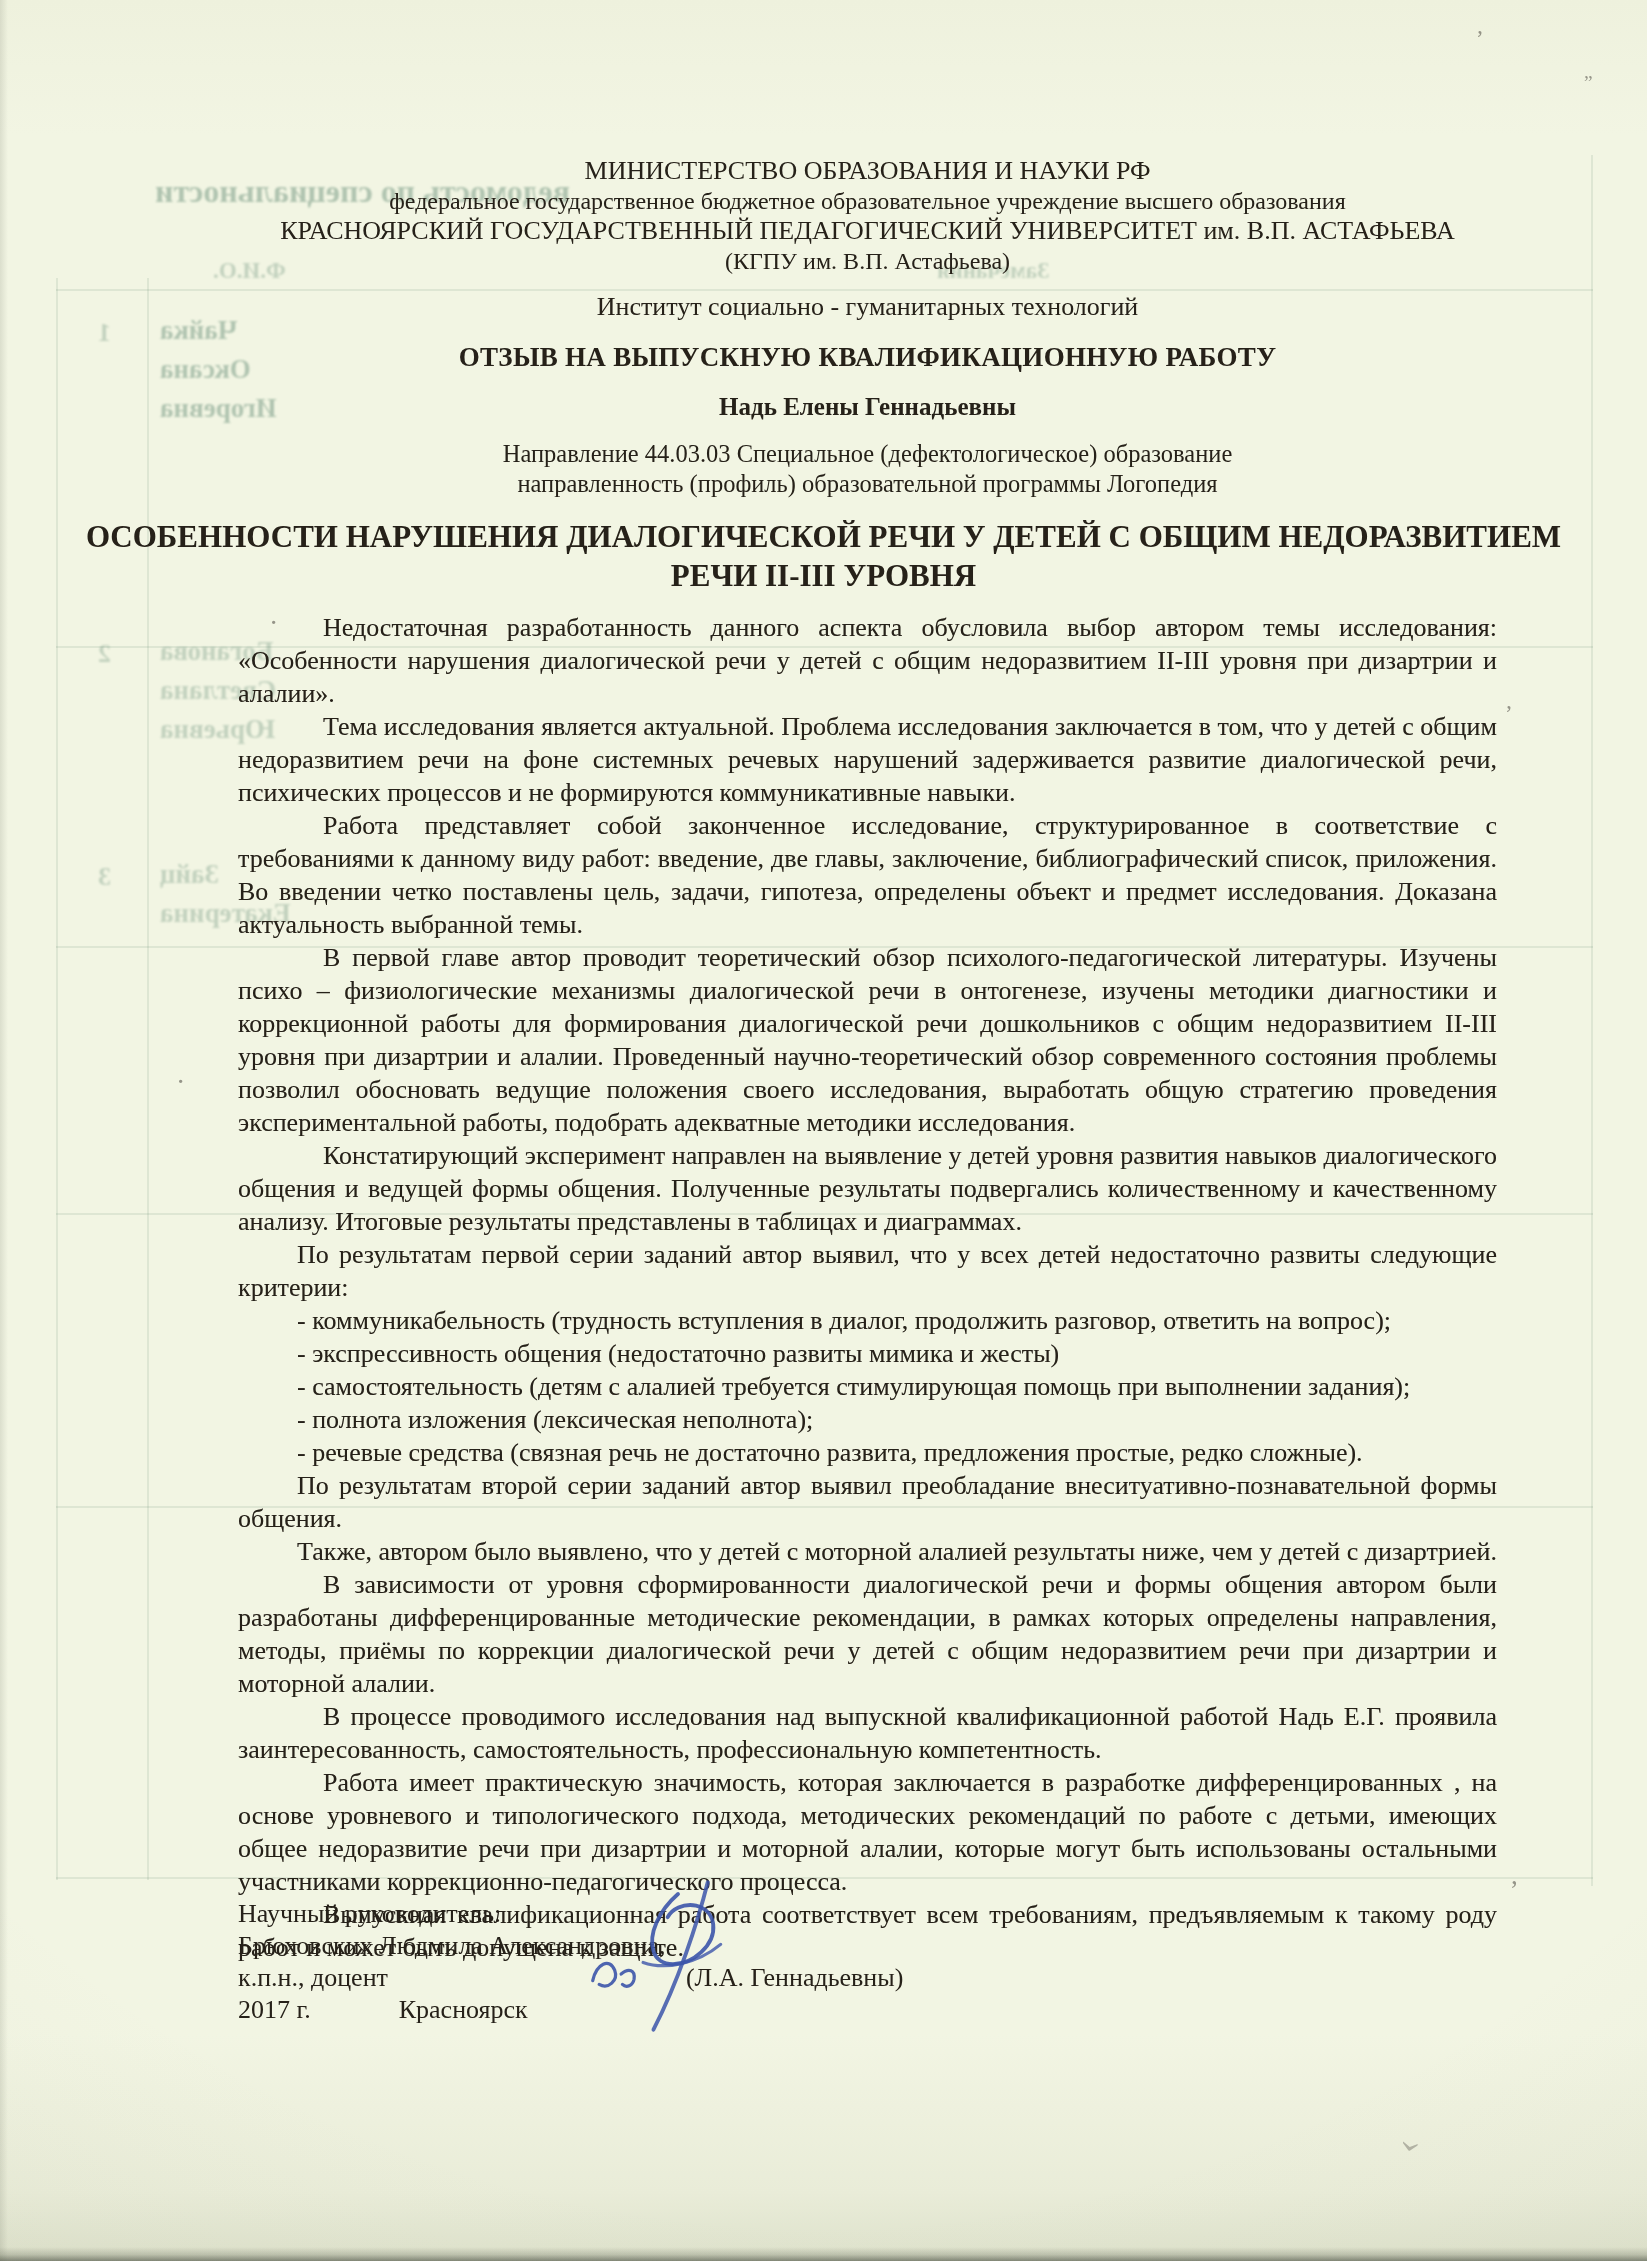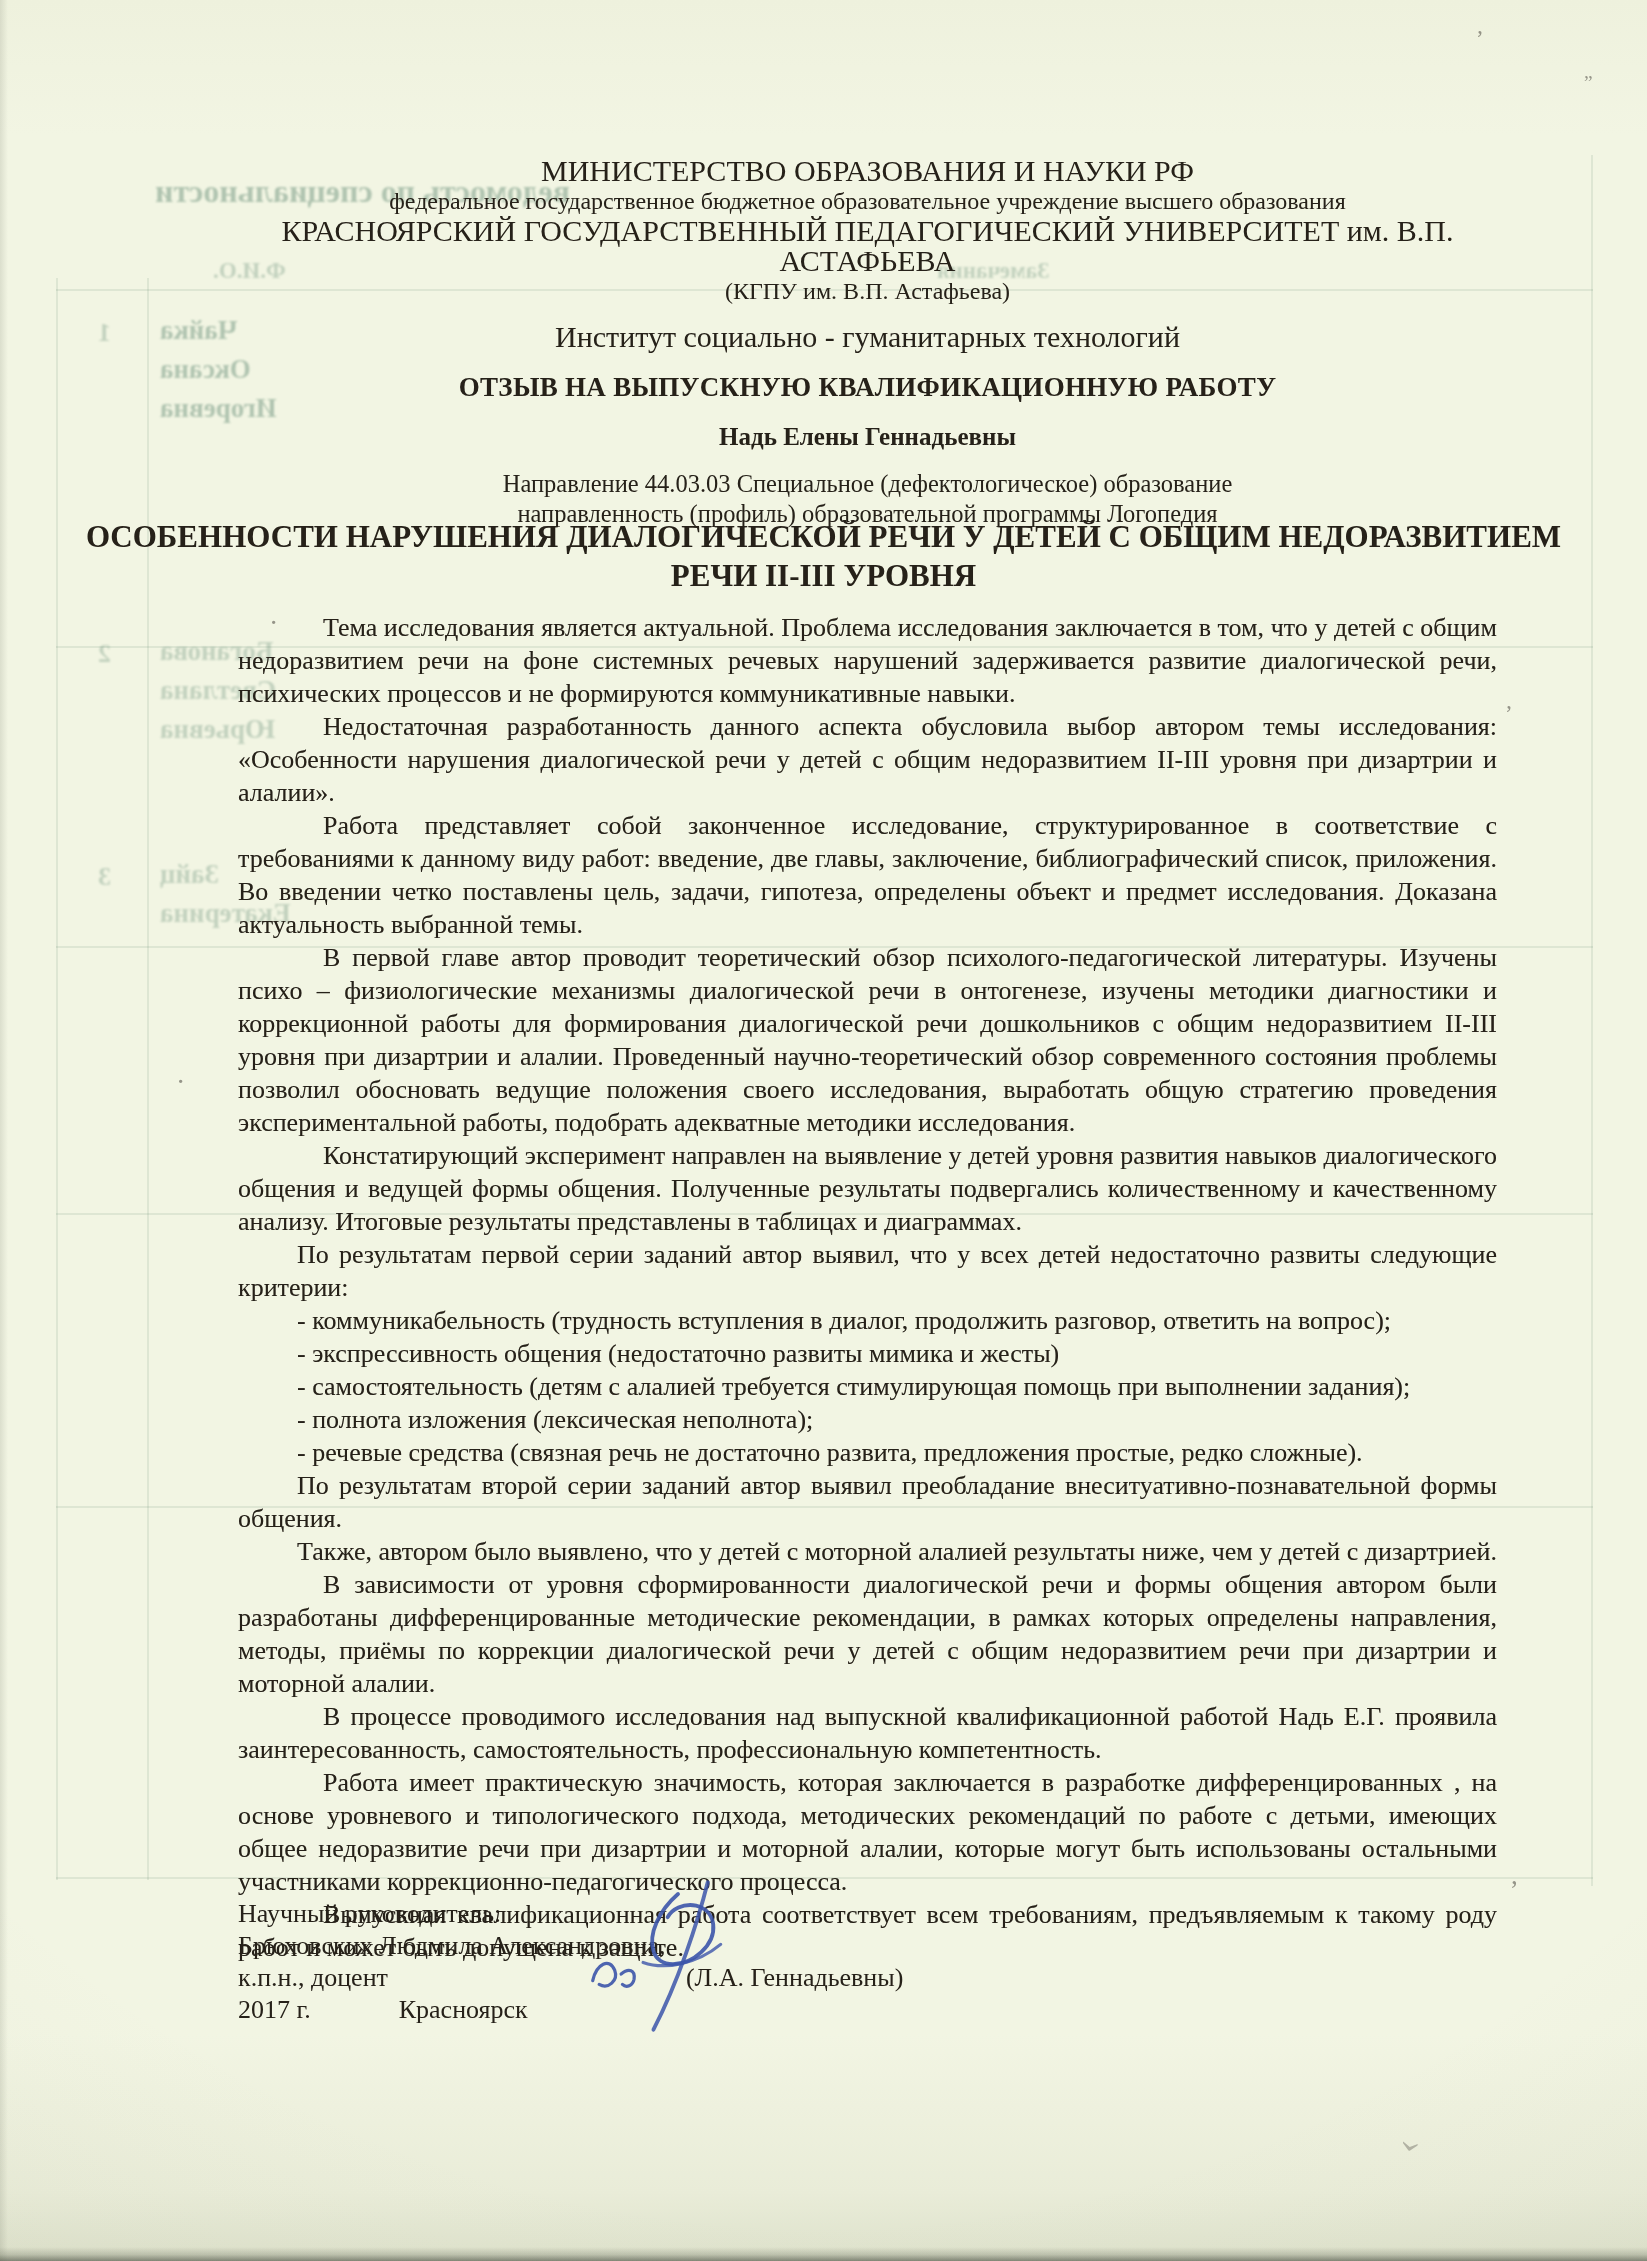--- a/index.html
+++ b/index.html
@@ -32,21 +32,21 @@
   .bleed-text {
     position:absolute; transform:scaleX(-1);
     color:var(--bleed_green,#55806a);
     filter:blur(1.3px); opacity:.3; font-weight:bold; white-space:nowrap;
   }
   .bt-strong { opacity:.42; }
 
   
   .content { position:relative; z-index:2; }
   .header-block { position:absolute; left:238px; width:1259px; top:156px; text-align:center; }
-  .hl { font-size:30px; line-height:30px; }
+  .hl { font-size:26px; line-height:30px; }
   .hl-small { font-size:24px; }
   .institute { margin-top:15.5px; }
   .review-title { margin-top:19.4px; font-weight:bold; font-size:27px; line-height:32px; letter-spacing:0.3px; }
   .work-author { margin-top:19.4px; font-weight:bold; font-size:25px; line-height:30px; }
   .direction { margin-top:17px; font-size:24.5px; line-height:30px; }
   .direction2 { margin-top:0; }
 
   .thesis-block { position:absolute; left:84px; width:1479px; top:517px; text-align:center;
     font-weight:bold; font-size:31px; line-height:39px; }
 
@@ -123,22 +123,22 @@
       <div class="direction">Направление 44.03.03 Специальное (дефектологическое) образование</div>
       <div class="direction direction2">направленность (профиль) образовательной  программы Логопедия</div>
     </div>
 
     <div class="thesis-block">
       <div>ОСОБЕННОСТИ НАРУШЕНИЯ ДИАЛОГИЧЕСКОЙ РЕЧИ У ДЕТЕЙ С ОБЩИМ НЕДОРАЗВИТИЕМ РЕЧИ II-III УРОВНЯ</div>
     </div>
 
     <div class="body-block">
 
-    <p class="para p-main">Тема исследования является актуальной. Проблема исследования заключается в том, что у детей с общим недоразвитием речи на фоне системных речевых нарушений задерживается развитие диалогической речи, психических процессов и не формируются коммуникативные навыки.</p>
-        <p class="para p-main">Недостаточная  разработанность  данного аспекта обусловила выбор автором темы исследования: «Особенности нарушения диалогической речи у детей с общим недоразвитием II-III  уровня при дизартрии и алалии».</p>
+    <p class="para p-main">Недостаточная  разработанность  данного аспекта обусловила выбор автором темы исследования: «Особенности нарушения диалогической речи у детей с общим недоразвитием II-III  уровня при дизартрии и алалии».</p>
+        <p class="para p-main">Тема исследования является актуальной. Проблема исследования заключается в том, что у детей с общим недоразвитием речи на фоне системных речевых нарушений задерживается развитие диалогической речи, психических процессов и не формируются коммуникативные навыки.</p>
         <p class="para p-main">Работа представляет собой законченное исследование, структурированное в соответствие с требованиями к данному виду работ: введение, две главы, заключение, библиографический список, приложения.  Во введении четко поставлены цель, задачи, гипотеза, определены объект и предмет исследования. Доказана актуальность выбранной темы.</p>
         <p class="para p-main">В первой главе автор проводит теоретический обзор психолого-педагогической литературы. Изучены психо – физиологические механизмы диалогической речи в онтогенезе, изучены методики диагностики и коррекционной работы для формирования диалогической речи  дошкольников с общим недоразвитием II-III уровня  при дизартрии и алалии. Проведенный научно-теоретический обзор современного состояния проблемы позволил обосновать ведущие положения своего исследования, выработать общую стратегию проведения экспериментальной работы, подобрать адекватные методики исследования.</p>
         <p class="para p-main">Констатирующий эксперимент направлен на выявление у детей уровня развития  навыков диалогического общения и ведущей формы общения.  Полученные результаты подвергались  количественному и качественному анализу.  Итоговые результаты представлены в таблицах и диаграммах.</p>
         <p class="para p-list">По результатам первой серии заданий автор выявил, что у всех детей недостаточно развиты следующие критерии:</p>
         <p class="para p-list">- коммуникабельность (трудность вступления в диалог, продолжить разговор, ответить на вопрос);</p>
         <p class="para p-list">- экспрессивность общения (недостаточно развиты мимика и жесты)</p>
         <p class="para p-list">- самостоятельность (детям с алалией требуется стимулирующая помощь при выполнении задания);</p>
         <p class="para p-list">- полнота изложения (лексическая неполнота);</p>
         <p class="para p-list">- речевые средства (связная речь не достаточно развита, предложения простые, редко сложные).</p>
         <p class="para p-list">По результатам второй серии заданий автор выявил преобладание внеситуативно-познавательной формы общения.</p>

